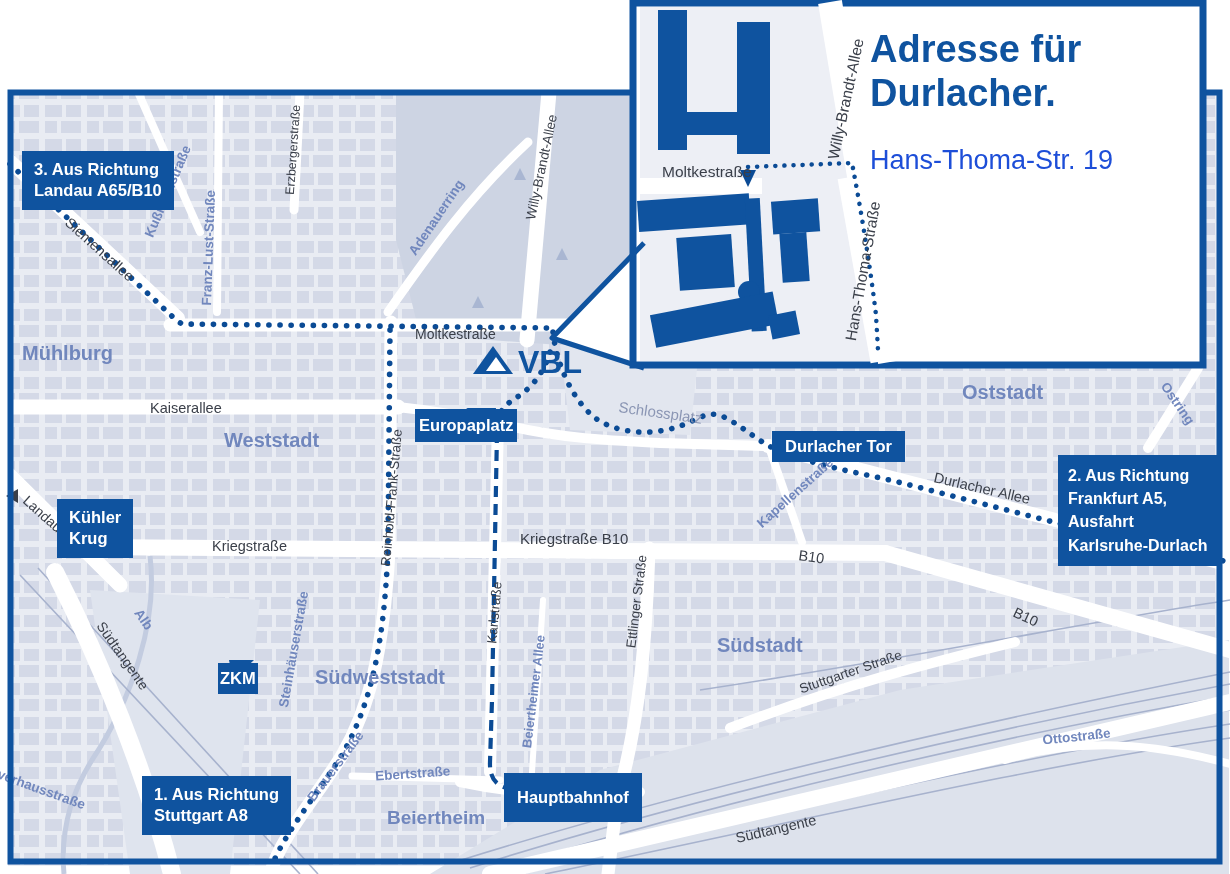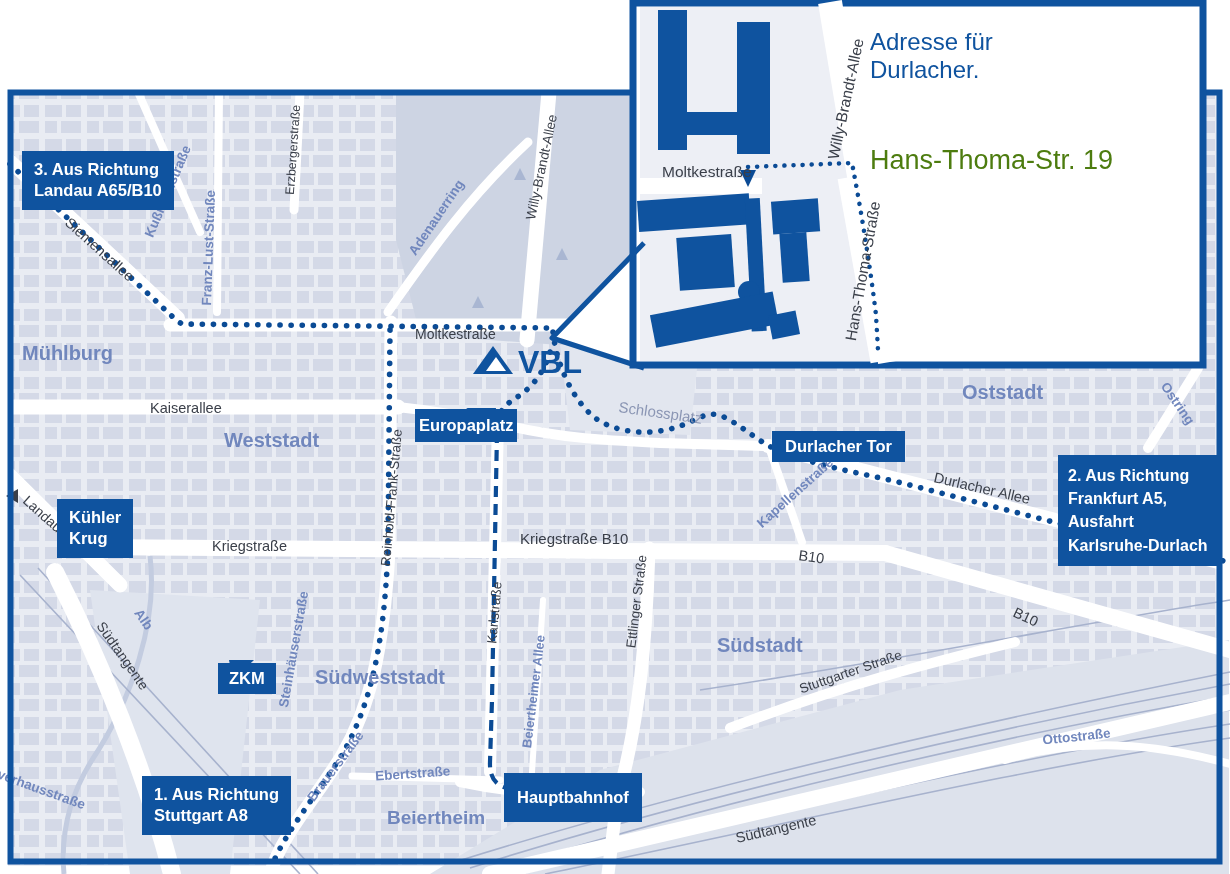--- a/index.html
+++ b/index.html
@@ -16,30 +16,30 @@
   .dot{stroke:var(--route);fill:none;stroke-linecap:round;stroke-dasharray:0.1 11;stroke-width:5.6;}
   .doti{stroke:var(--route);fill:none;stroke-linecap:round;stroke-dasharray:0.1 9;stroke-width:4.5;}
   .dash{stroke:var(--route);fill:none;stroke-dasharray:11 7;stroke-width:4.2;}
   .rail{stroke:var(--rail-line);fill:none;stroke-width:1.6;}
   
   .callout{position:absolute;background:var(--primary);color:#fff;font-weight:700;
            font-size:16.5px;line-height:1.3;padding:8px 12px;white-space:nowrap;margin-top:31px;}
   .callout span{display:block;}
   #co-route3{left:22px;top:120px;}
   #co-kuehler{left:57px;top:468px;}
-  #co-zkm{left:218px;top:632px;padding:5px 11px;}
+  #co-zkm{left:218px;top:632px;padding:5px 2px;}
   #co-route1{left:142px;top:745px;}
   #co-europaplatz{left:415px;top:378px;padding:6px 4px;}
   #co-hauptbahnhof{left:504px;top:742px;padding:14px 13px;}
   #co-durlacher{left:772px;top:400px;padding:5px 13px;}
   #co-route2{left:1058px;top:424px;font-size:16px;line-height:1.45;padding:9px 10px;}
   
   #inset-title{position:absolute;left:870px;top:28px;color:var(--primary);
-               font-size:24px;font-weight:400;line-height:1.15;}
-  #inset-address{position:absolute;left:870px;top:142px;color:#4d7c0f;
+               font-size:38px;font-weight:700;line-height:1.15;}
+  #inset-address{position:absolute;left:870px;top:142px;color:#1d4ed8;
                  font-size:27px;line-height:1.35;}
 </style>
 </head>
 <body>
 
 <div id="stage">
 
 <svg id="map-svg" width="1230" height="874" viewBox="0 0 1230 874">
   <defs>
     <pattern id="blocks" width="42" height="34" patternUnits="userSpaceOnUse">

